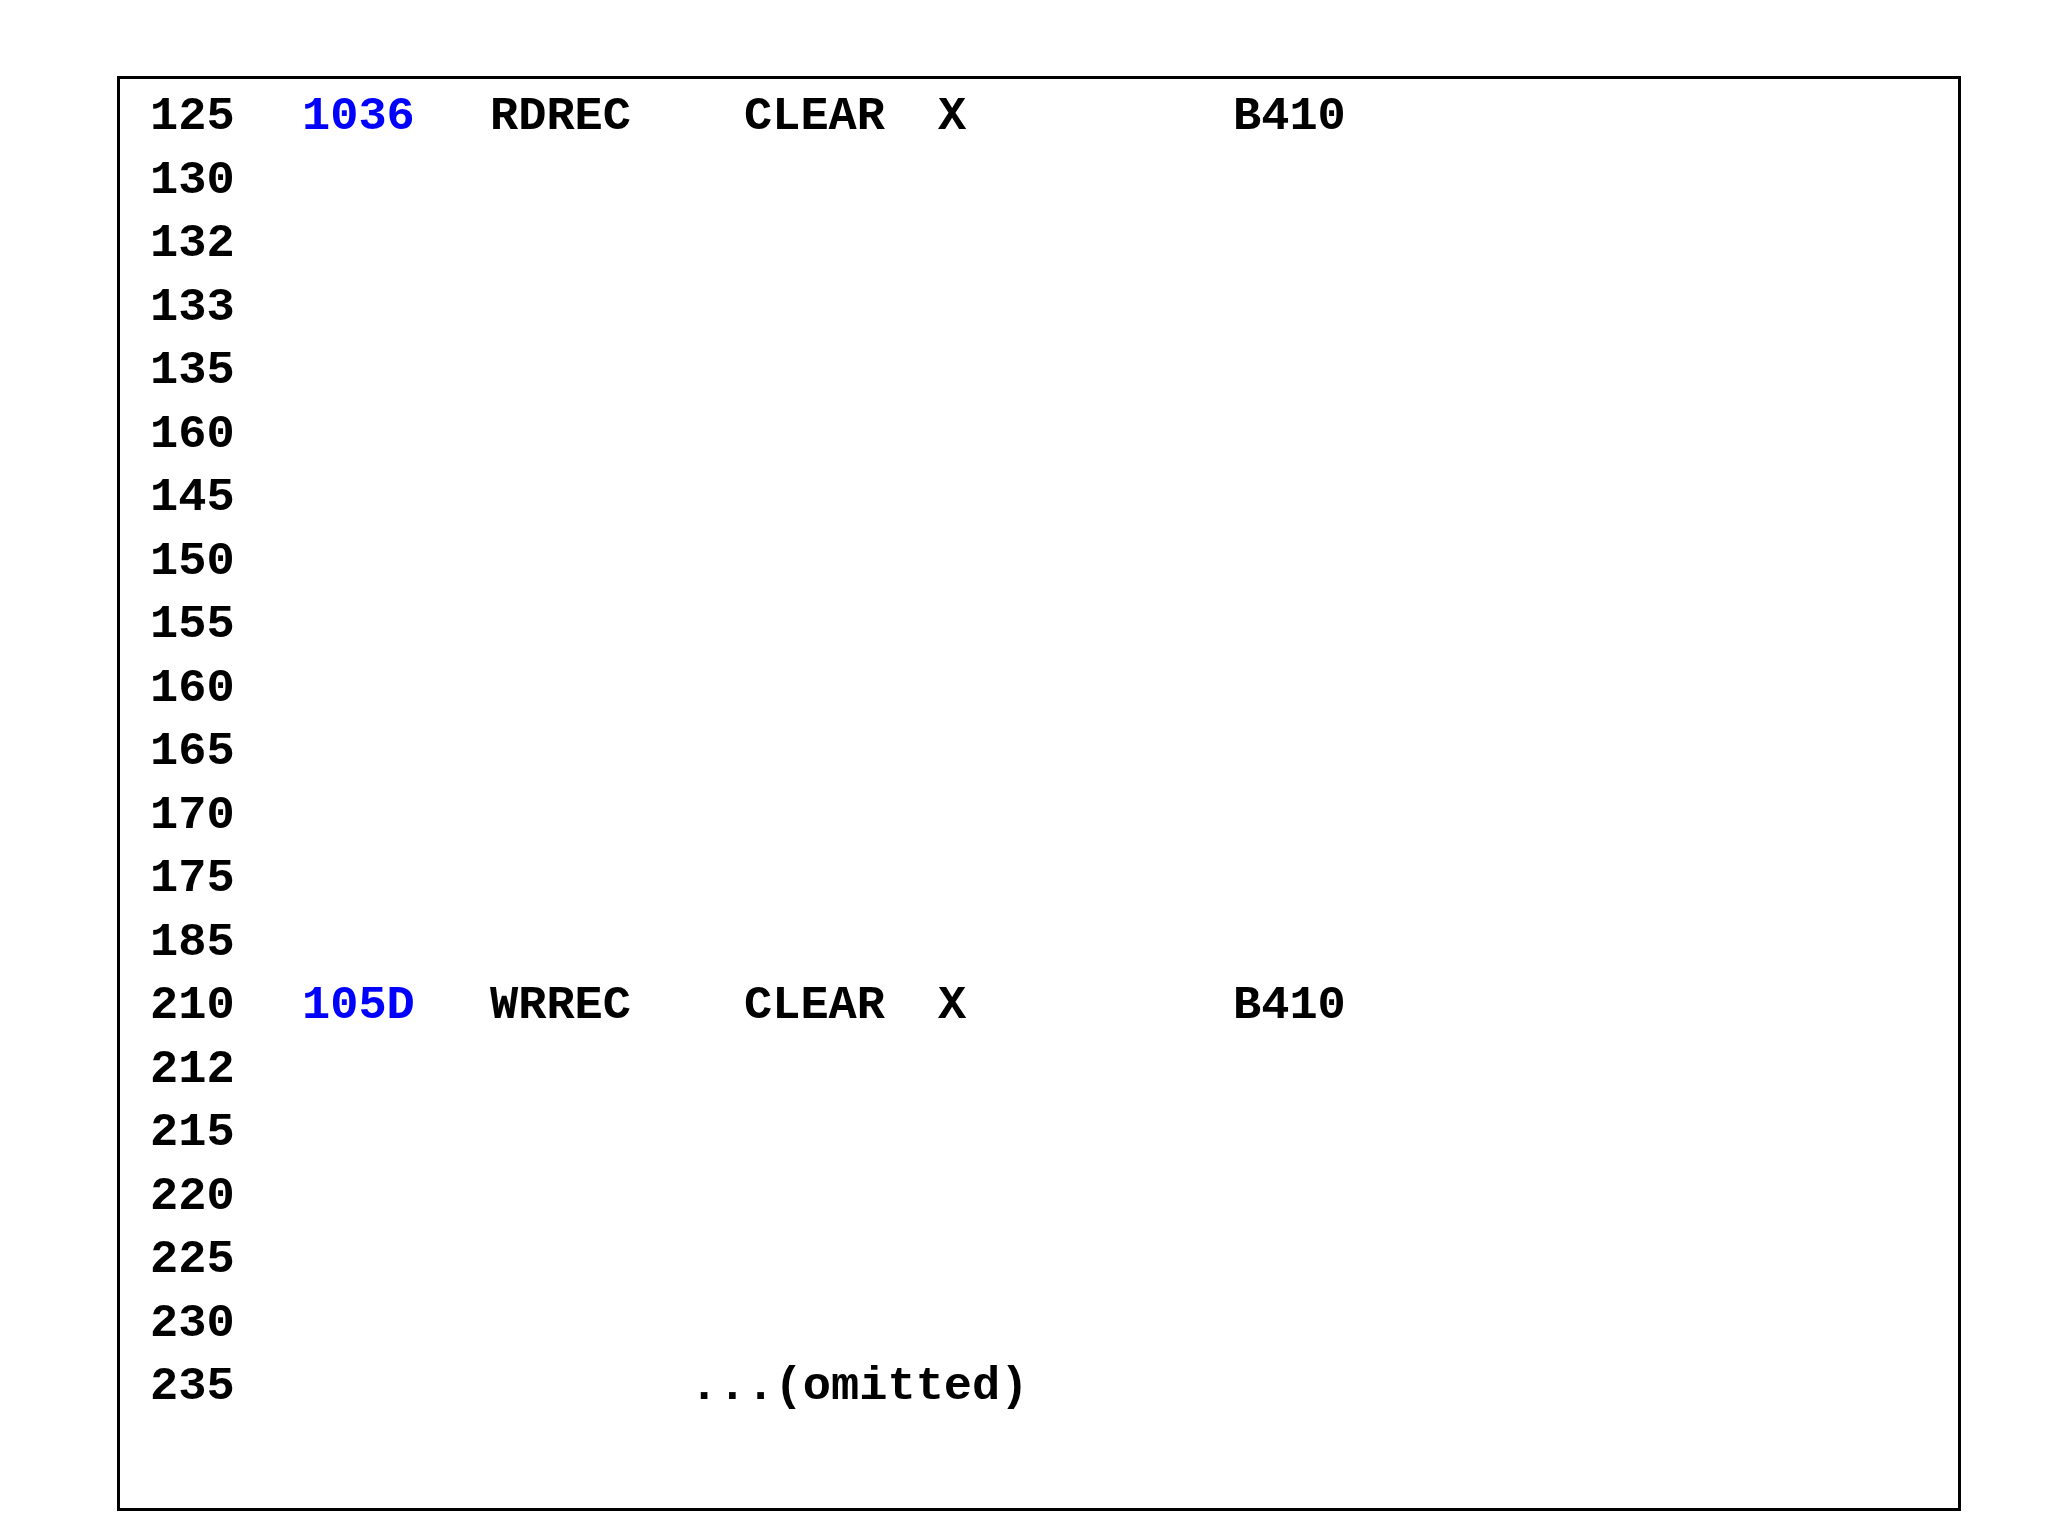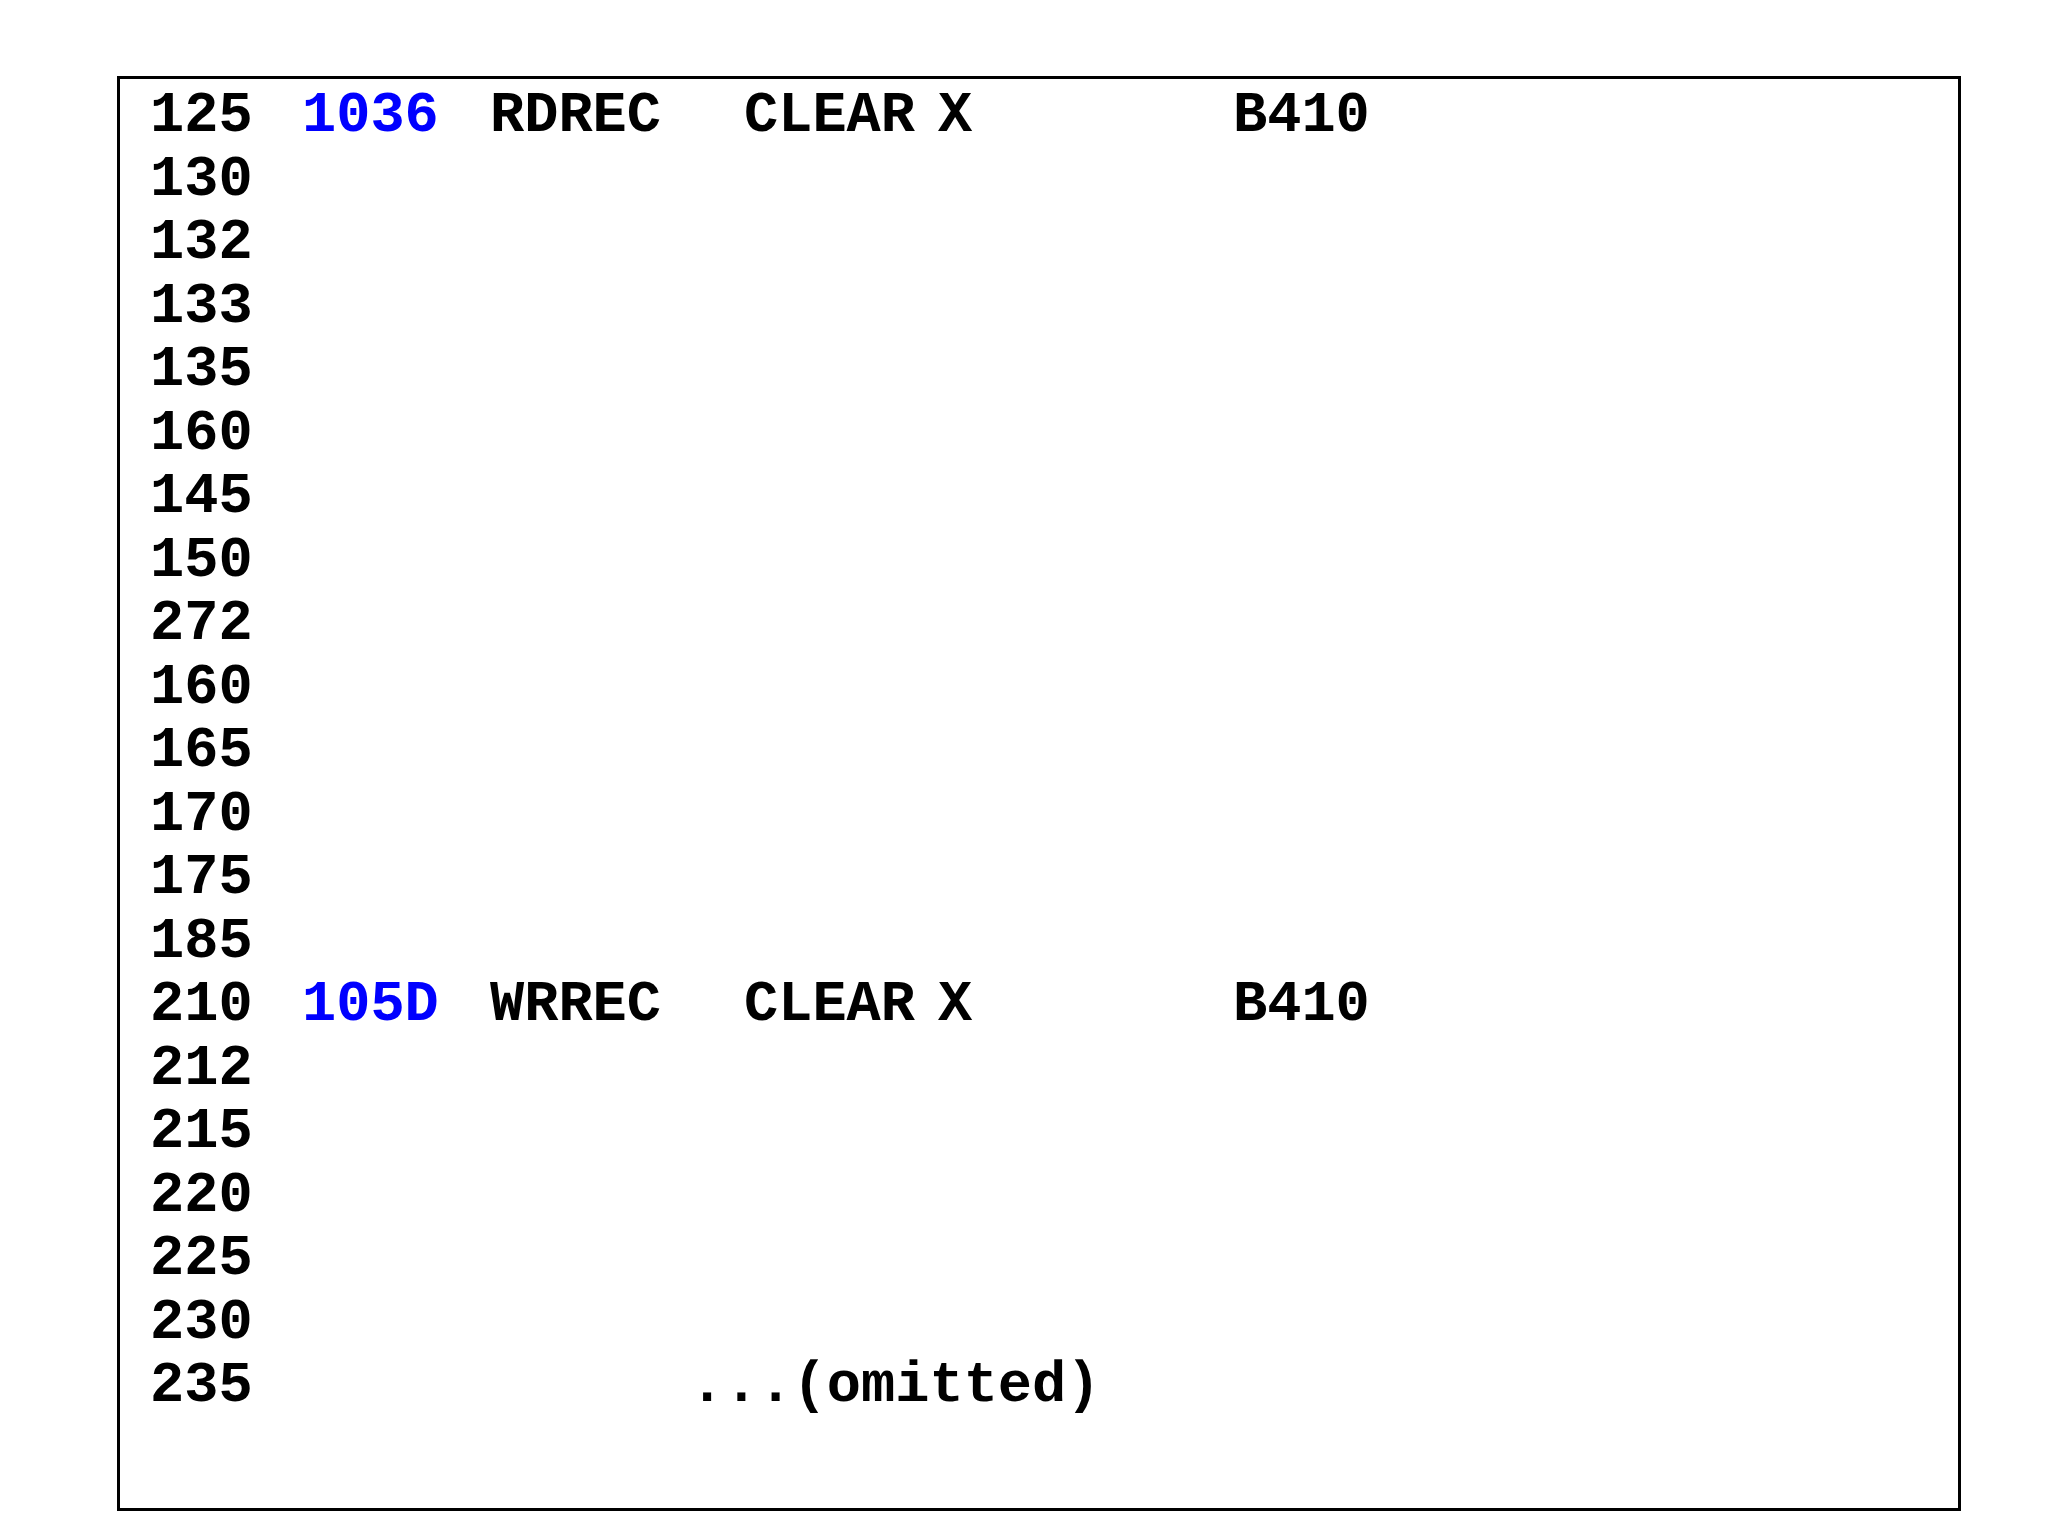--- a/index.html
+++ b/index.html
@@ -22,21 +22,21 @@
     height: 1435px;
     border: 3px solid var(--line-color, #000000);
     box-sizing: border-box;
     background: #ffffff;
     padding-top: 6px;
   }
   .row {
     position: relative;
     height: 63.5px;
     line-height: 63.5px;
-    font-size: 57px;
+    font-size: 47px;
     font-weight: bold;
     color: var(--text-color, #000000);
     white-space: pre;
   }
   .col {
     position: absolute;
     top: 0;
   }
   .col-line    { left: 30px; }
   .col-addr    { left: 182px; color: var(--addr-color, #0000ff); }
@@ -51,21 +51,21 @@
 
 <div class="frame" id="listing-frame">
     <div class="row"><span class="col col-line">125</span><span class="col col-addr">1036</span><span class="col col-label">RDREC</span><span class="col col-opcode">CLEAR</span><span class="col col-operand">X</span><span class="col col-objcode">B410</span></div>
     <div class="row"><span class="col col-line">130</span></div>
     <div class="row"><span class="col col-line">132</span></div>
     <div class="row"><span class="col col-line">133</span></div>
     <div class="row"><span class="col col-line">135</span></div>
     <div class="row"><span class="col col-line">160</span></div>
     <div class="row"><span class="col col-line">145</span></div>
     <div class="row"><span class="col col-line">150</span></div>
-    <div class="row"><span class="col col-line">272</span></div>
+    <div class="row"><span class="col col-line">155</span></div>
     <div class="row"><span class="col col-line">160</span></div>
     <div class="row"><span class="col col-line">165</span></div>
     <div class="row"><span class="col col-line">170</span></div>
     <div class="row"><span class="col col-line">175</span></div>
     <div class="row"><span class="col col-line">185</span></div>
     <div class="row"><span class="col col-line">210</span><span class="col col-addr">105D</span><span class="col col-label">WRREC</span><span class="col col-opcode">CLEAR</span><span class="col col-operand">X</span><span class="col col-objcode">B410</span></div>
     <div class="row"><span class="col col-line">212</span></div>
     <div class="row"><span class="col col-line">215</span></div>
     <div class="row"><span class="col col-line">220</span></div>
     <div class="row"><span class="col col-line">225</span></div>

